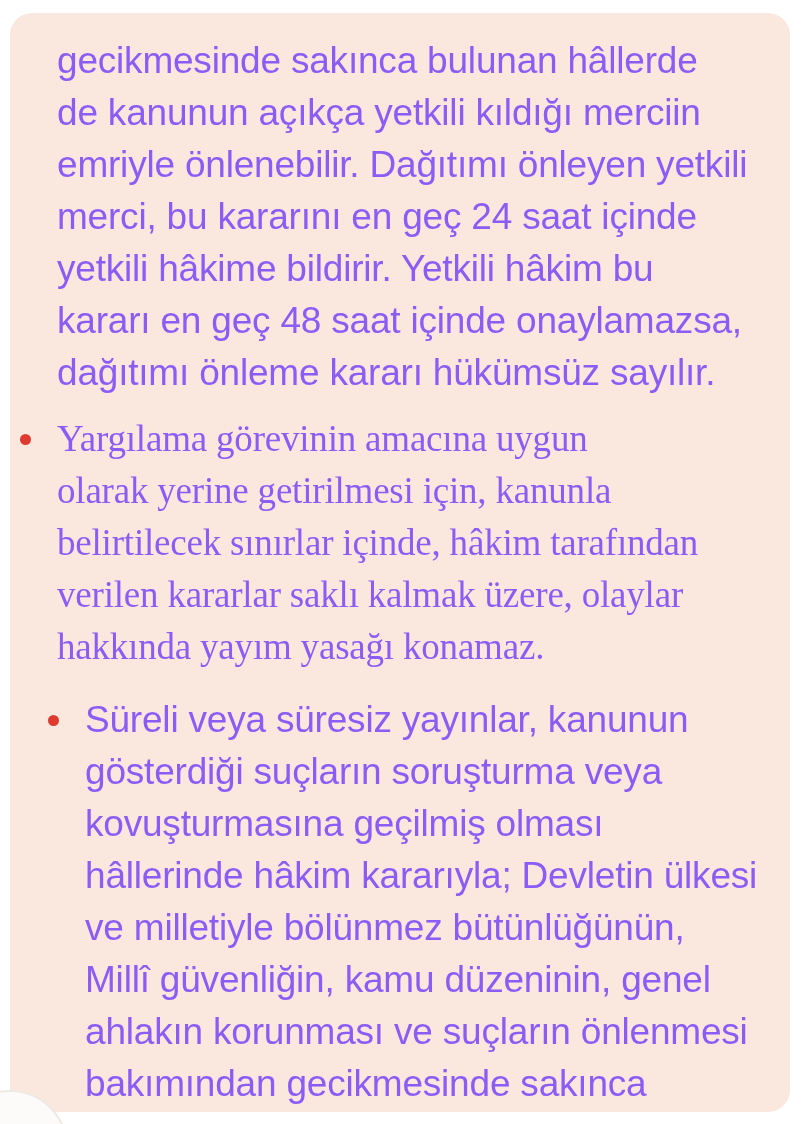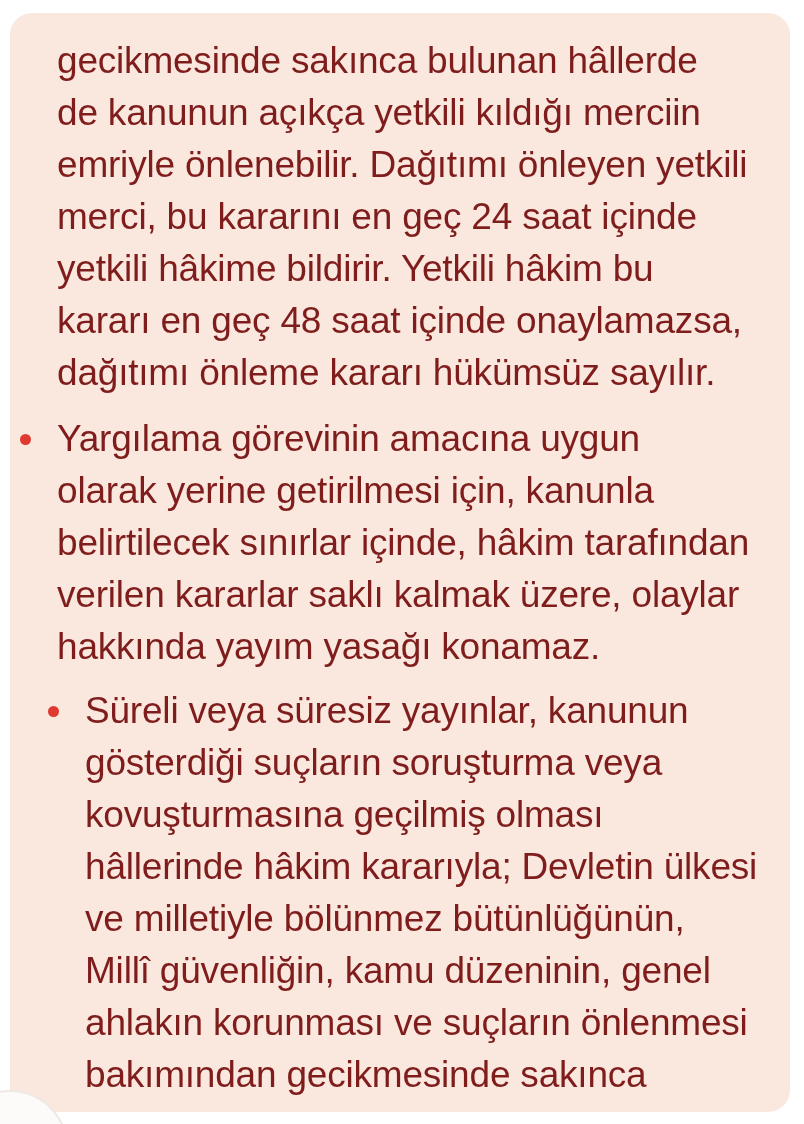--- a/index.html
+++ b/index.html
@@ -22,31 +22,32 @@
     height: 1099px;
     background: #fae7de;
     border-radius: 22px;
     overflow: hidden;
   }
   .content {
     position: absolute;
     left: 47px;
     top: 22px;
     width: 712px;
-    color: #7f1d1d;
+    color: #8b5cf6;
     font-size: 37px;
     line-height: 52px;
     letter-spacing: -0.2px;
   }
   .para {
     position: relative;
     margin: 0 0 14px 0;
   }
   .para.gap-large {
-    margin-bottom: 12px;
+    margin-bottom: 21px;
+    font-family: Liberation Serif, serif;
   }
   .para:last-child {
     margin-bottom: 0;
     margin-left: 28px;
   }
   .para-text {
     white-space: pre; 
     display: block;
   }
   .bullet-dot {

